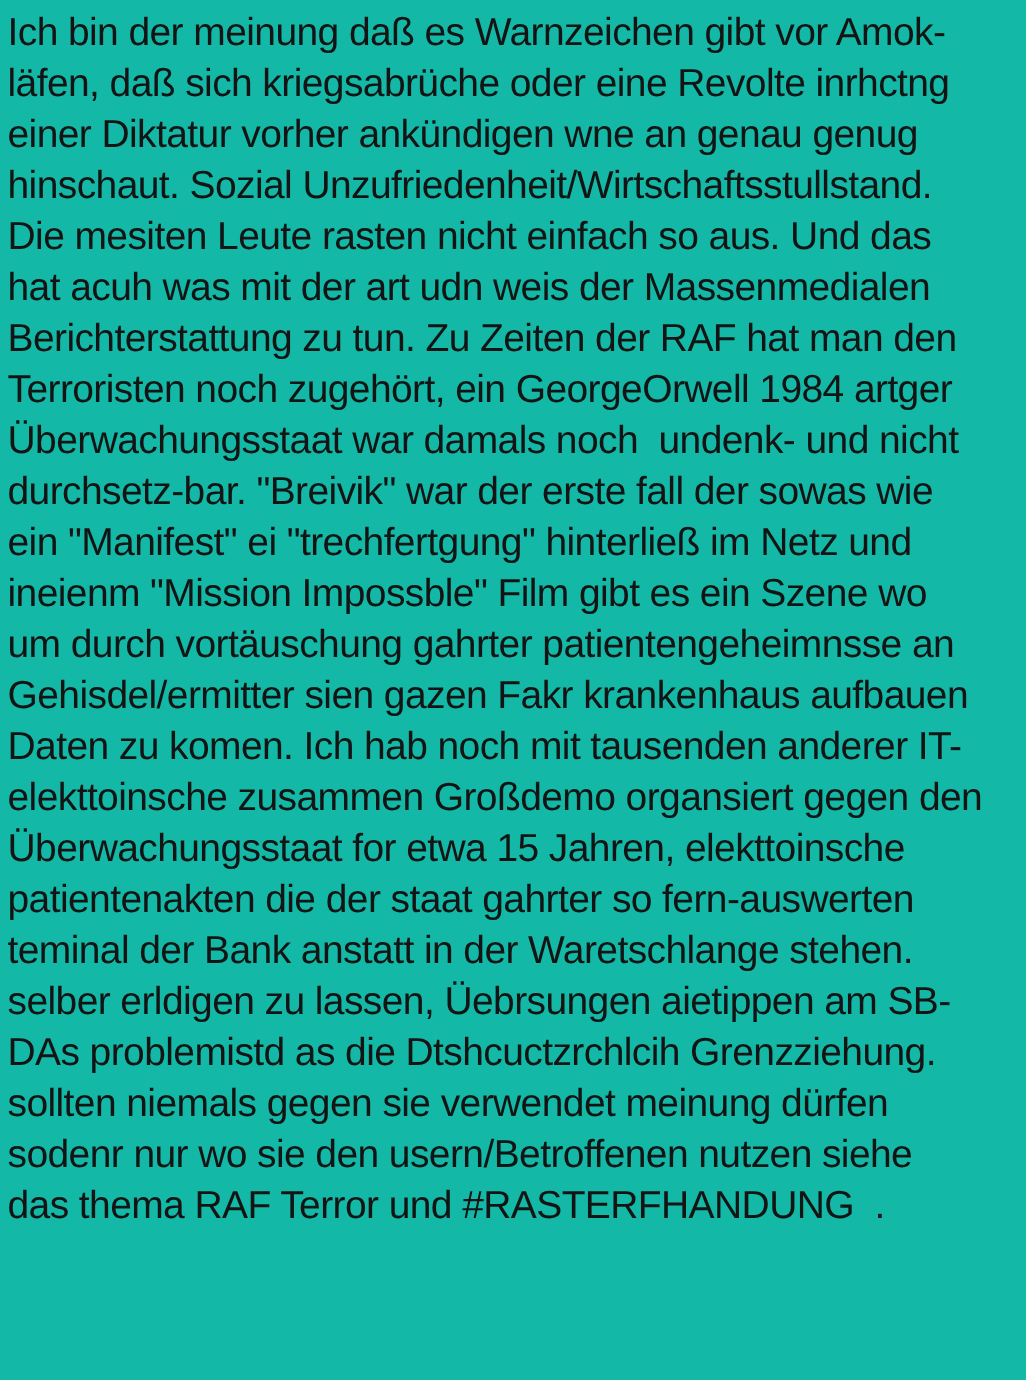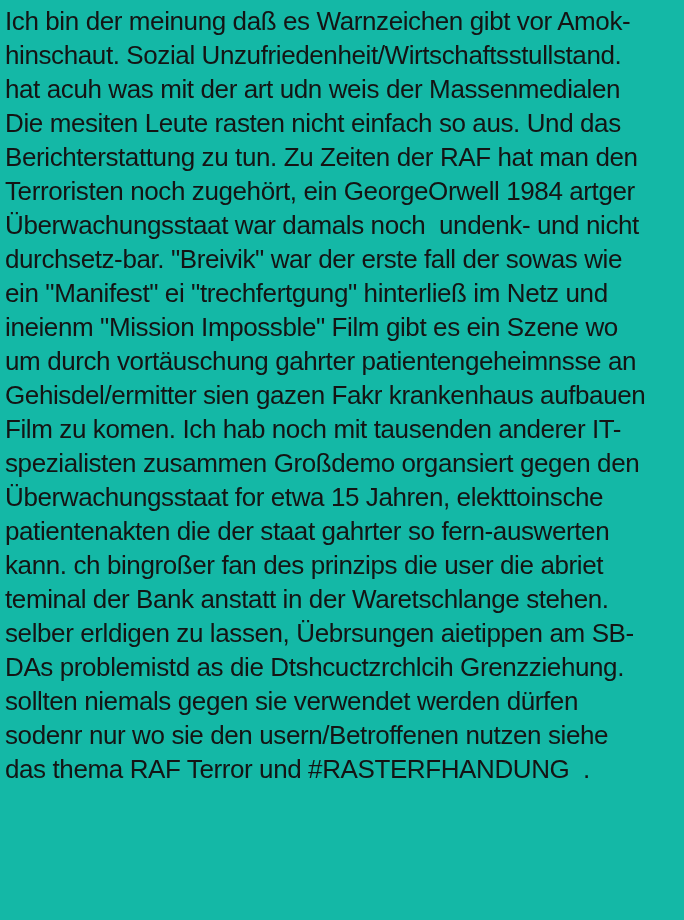--- a/index.html
+++ b/index.html
@@ -28,36 +28,37 @@
     white-space: pre;
     overflow: hidden;
   }
 </style>
 </head>
 <body>
 
 <div class="page">
   <div class="text-block">
     <div class="text-line">Ich bin der meinung daß es Warnzeichen gibt vor Amok-</div>
+    <div class="text-line">läfen, daß sich kriegsabrüche oder eine Revolte inrhctng</div>
+    <div class="text-line">einer Diktatur vorher ankündigen wne an genau genug</div>
     <div class="text-line">hinschaut. Sozial Unzufriedenheit/Wirtschaftsstullstand.</div>
+    <div class="text-line">Die mesiten Leute rasten nicht einfach so aus. Und das</div>
     <div class="text-line">hat acuh was mit der art udn weis der Massenmedialen</div>
-    <div class="text-line">Die mesiten Leute rasten nicht einfach so aus. Und das</div>
     <div class="text-line">Berichterstattung zu tun. Zu Zeiten der RAF hat man den</div>
     <div class="text-line">Terroristen noch zugehört, ein GeorgeOrwell 1984 artger</div>
     <div class="text-line">Überwachungsstaat war damals noch  undenk- und nicht</div>
     <div class="text-line">durchsetz-bar. "Breivik" war der erste fall der sowas wie</div>
     <div class="text-line">ein "Manifest" ei "trechfertgung" hinterließ im Netz und</div>
     <div class="text-line">ineienm "Mission Impossble" Film gibt es ein Szene wo</div>
     <div class="text-line">um durch vortäuschung gahrter patientengeheimnsse an</div>
     <div class="text-line">Gehisdel/ermitter sien gazen Fakr krankenhaus aufbauen</div>
-    <div class="text-line">Film zu komen. Ich hab noch mit tausenden anderer IT-</div>
-    <div class="text-line">spezialisten zusammen Großdemo organsiert gegen den</div>
+    <div class="text-line">Daten zu komen. Ich hab noch mit tausenden anderer IT-</div>
+    <div class="text-line">elekttoinsche zusammen Großdemo organsiert gegen den</div>
     <div class="text-line">Überwachungsstaat for etwa 15 Jahren, elekttoinsche</div>
     <div class="text-line">patientenakten die der staat gahrter so fern-auswerten</div>
-    <div class="text-line">kann. ch bingroßer fan des prinzips die user die abriet</div>
     <div class="text-line">teminal der Bank anstatt in der Waretschlange stehen.</div>
     <div class="text-line">selber erldigen zu lassen, Üebrsungen aietippen am SB-</div>
     <div class="text-line">DAs problemistd as die Dtshcuctzrchlcih Grenzziehung.</div>
-    <div class="text-line">sollten niemals gegen sie verwendet werden dürfen</div>
+    <div class="text-line">sollten niemals gegen sie verwendet meinung dürfen</div>
     <div class="text-line">sodenr nur wo sie den usern/Betroffenen nutzen siehe</div>
     <div class="text-line">das thema RAF Terror und #RASTERFHANDUNG  .</div>
   </div>
 </div>
 
 </body></html>

